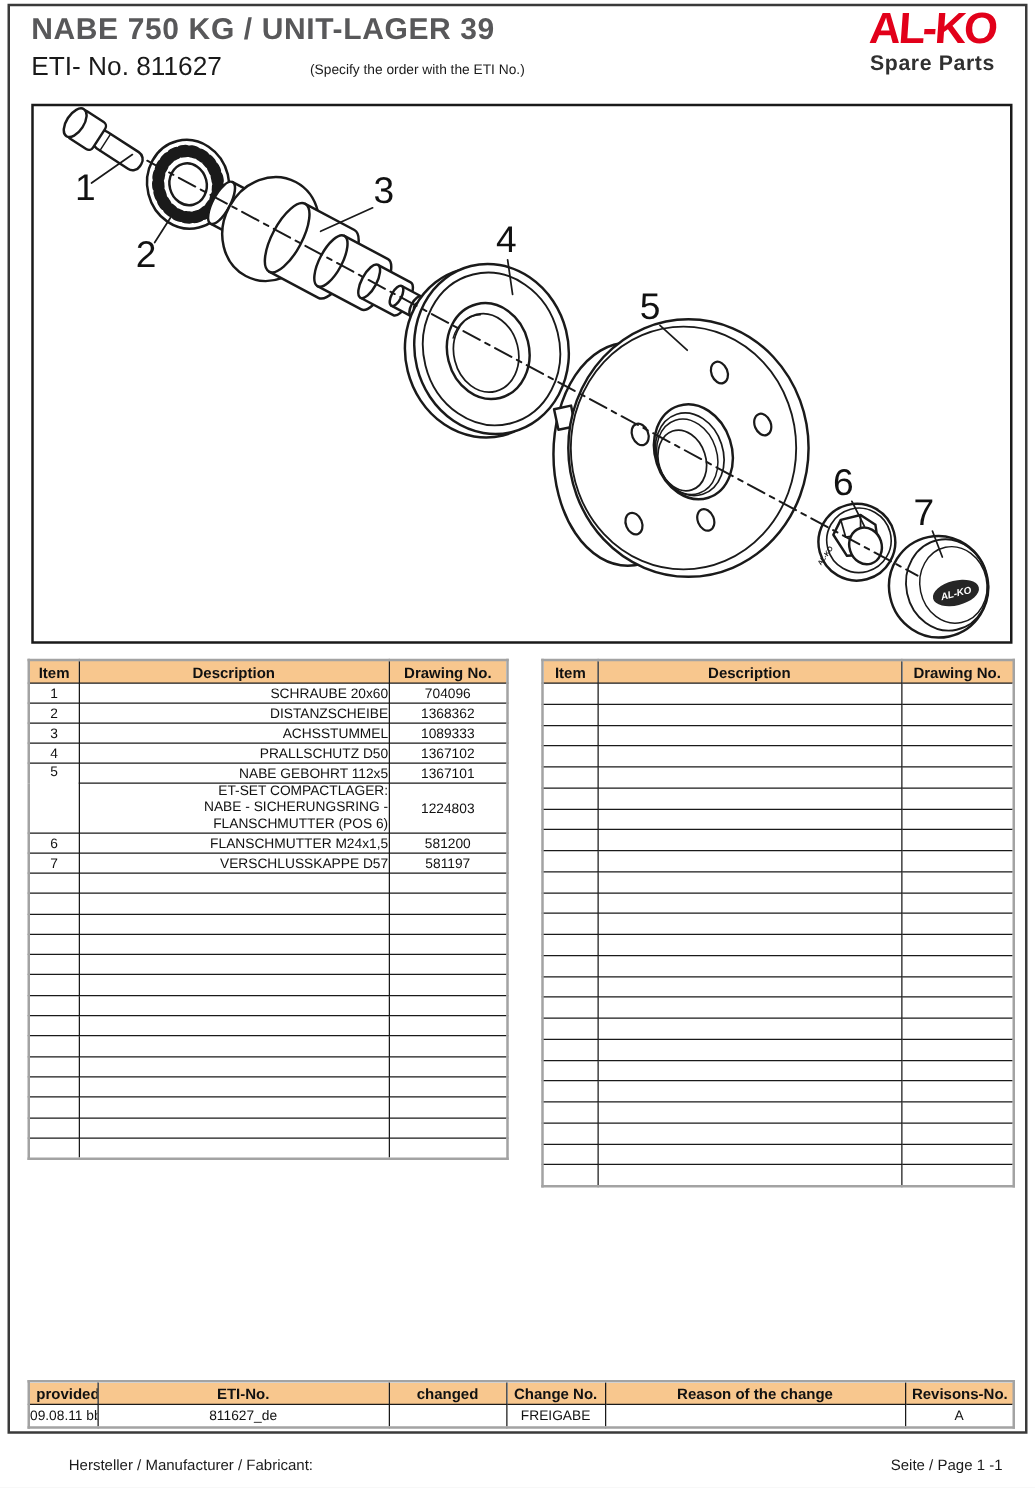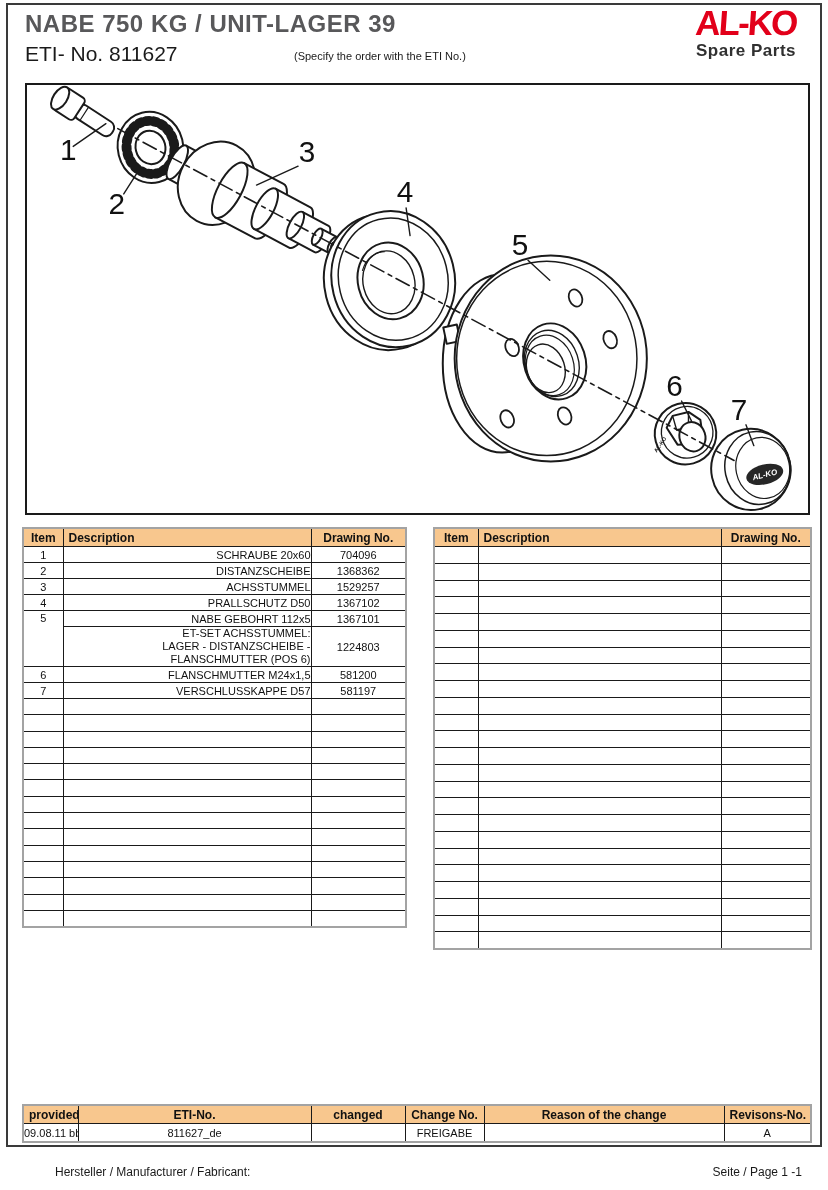--- a/index.html
+++ b/index.html
@@ -1,29 +1,29 @@
 <!DOCTYPE html>
 <html><head>
 <meta charset="utf-8">
 <style>
   html,body{margin:0;padding:0;background:#f4f4f4;}
   .page{position:relative;width:828px;height:1190px;background:#fff;
         font-family:"Liberation Sans",sans-serif;color:#111;overflow:hidden;}
   .frame{position:absolute;left:6px;top:3px;width:812px;height:1140px;border:2px solid #3a3a3a;}
   .title{position:absolute;left:25px;top:10px;font-size:24px;font-weight:bold;color:#58585a;letter-spacing:.5px;}
   .eti{position:absolute;left:25px;top:42px;font-size:21px;color:#1a1a1a;}
-  .eti-note{position:absolute;left:248px;top:50px;font-size:11px;color:#1a1a1a;margin-left:46px;}
+  .eti-note{position:absolute;left:248px;top:50px;font-size:11px;color:#1a1a1a;}
   .logo-block{position:absolute;right:12px;top:5px;text-align:center;width:140px;}
   .logo-main{font-size:35px;font-weight:900;color:#E2001A;letter-spacing:-2px;transform:skewX(-4deg);line-height:36px;}
   .logo-sub{font-size:17px;font-weight:bold;color:#303030;letter-spacing:.5px;margin-top:0;}
   .drawing-box{position:absolute;left:25px;top:83px;width:781px;height:428px;border:2px solid #1a1a1a;background:#fff;}
   table{border-collapse:collapse;table-layout:fixed;}
   .parts-table,.rev-table{position:absolute;border:2px solid #a3a3a3;font-size:11px;}
   .parts-table td,.parts-table th,.rev-table td,.rev-table th{border:1px solid #1a1a1a;padding:0;overflow:hidden;white-space:nowrap;}
-  .parts-table thead th,.rev-table thead th{background:#F8C78E;font-size:12px;font-weight:bold;height:17px;text-align:left;padding:0 5px;}
+  .parts-table thead th,.rev-table thead th{background:#F8C78E;font-size:12px;font-weight:bold;height:17px;text-align:center;padding:0 5px;}
   .parts-table thead th.c-head,.rev-table thead th{text-align:center;}
   .parts-table.left{left:22px;top:527px;width:383px;}
   .parts-table.right{left:433px;top:527px;width:377px;}
   .parts-table tbody tr{height:16px;}
   .parts-table .c{text-align:center;}
   .parts-table .d{text-align:right;padding-left:6px;}
   .parts-table .v-top{vertical-align:top;padding-top:1px;}
   tr.h33{height:33px;} tr.h45{height:45px;}
   .h45 .d div{line-height:13px;}
   .left .empty-rows tr{height:16.3px;}
@@ -171,36 +171,36 @@
         <td class="c">704096</td>
       </tr>
       <tr>
         <td class="c">2</td>
         <td class="d">DISTANZSCHEIBE</td>
         <td class="c">1368362</td>
       </tr>
       <tr>
         <td class="c">3</td>
         <td class="d">ACHSSTUMMEL</td>
-        <td class="c">1529257</td>
+        <td class="c">1089333</td>
       </tr>
       <tr>
         <td class="c">4</td>
         <td class="d">PRALLSCHUTZ D50</td>
         <td class="c">1367102</td>
       </tr>
       <tr class="h33">
         <td class="c v-top" rowspan="2">5</td>
         <td class="d">NABE GEBOHRT 112x5</td>
         <td class="c">1367101</td>
       </tr>
       <tr class="h45">
         <td class="d">
-          <div>ET-SET ACHSSTUMMEL:</div>
-          <div>LAGER - DISTANZSCHEIBE -</div>
+          <div>ET-SET COMPACTLAGER:</div>
+          <div>NABE - SICHERUNGSRING -</div>
           <div>FLANSCHMUTTER (POS 6)</div>
         </td>
         <td class="c">1224803</td>
       </tr>
       <tr>
         <td class="c">6</td>
         <td class="d">FLANSCHMUTTER M24x1,5</td>
         <td class="c">581200</td>
       </tr>
       <tr>

